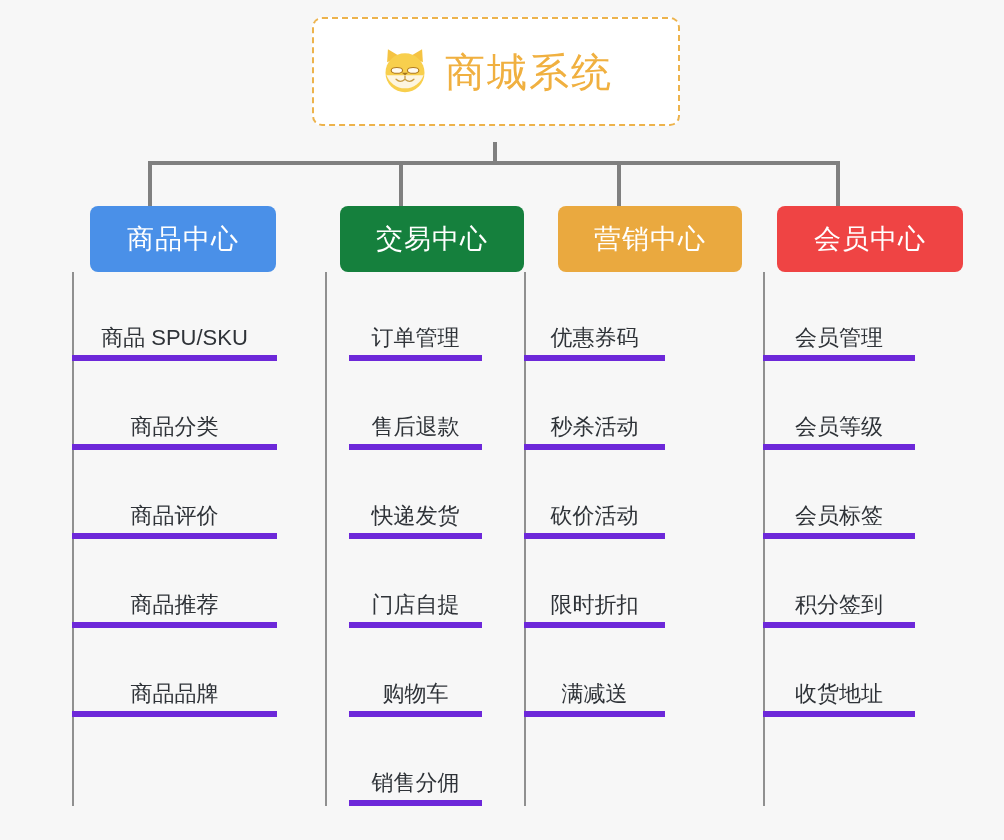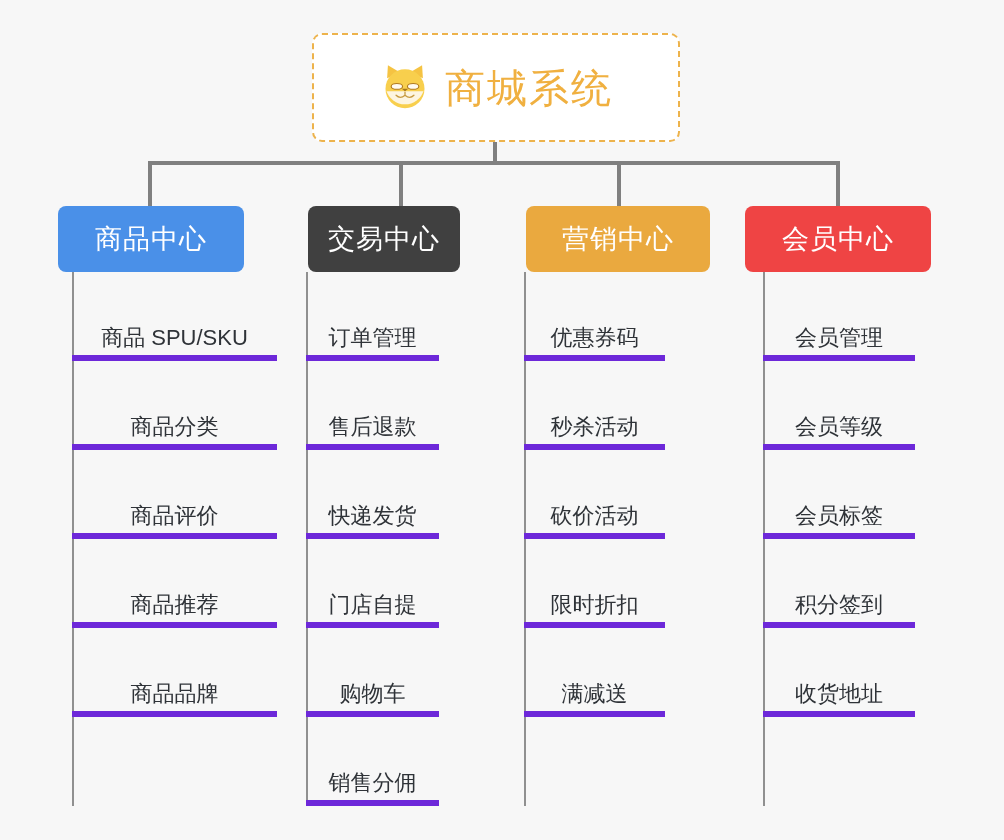--- a/index.html
+++ b/index.html
@@ -16,21 +16,21 @@
   #canvas {
     position: relative;
     width: 1004px;
     height: 840px;
   }
 
   
   .root-node {
     position: absolute;
     left: 312px;
-    top: 33px;
+    top: 17px;
     width: 368px;
     height: 109px;
     background: #ffffff;
     border: 2px dashed #edb34c;
     border-radius: 10px;
     box-sizing: border-box;
     display: flex;
     align-items: center;
     justify-content: center;
     gap: 14px;
@@ -78,20 +78,21 @@
     top: 206px;
     height: 66px;
     border-radius: 8px;
     display: flex;
     align-items: center;
     justify-content: center;
     color: #ffffff;
     font-size: 27px;
     letter-spacing: 1px;
     box-sizing: border-box;
+    margin-left: 32px;
   }
 
   
   .branch {
     position: absolute;
     top: 272px;
   }
   .spine {
     position: absolute;
     left: 0;
@@ -146,21 +147,21 @@
   <div class="conn conn-v-root" style="background: rgb(128, 128, 128);"></div>
   <div class="conn conn-h-bus" style="background: rgb(128, 128, 128);"></div>
   <div class="conn conn-v-drop" style="left: 148px; background: rgb(128, 128, 128);"></div>
   <div class="conn conn-v-drop" style="left: 399px; background: rgb(128, 128, 128);"></div>
   <div class="conn conn-v-drop" style="left: 617px; background: rgb(128, 128, 128);"></div>
   <div class="conn conn-v-drop" style="left: 836px; background: rgb(128, 128, 128);"></div>
 
   <div class="cat-box" style="left: 58px; width: 186px; background: rgb(74, 144, 232);">
     <span>商品中心</span>
   </div>
-  <div class="cat-box" style="left: 308px; width: 152px; background: #404040;">
+  <div class="cat-box" style="left: 308px; width: 184px; background: #15803d;">
     <span>交易中心</span>
   </div>
   <div class="cat-box" style="left: 526px; width: 184px; background: rgb(234, 169, 63);">
     <span>营销中心</span>
   </div>
   <div class="cat-box" style="left: 745px; width: 186px; background: #ef4444;">
     <span>会员中心</span>
   </div>
 
   <div class="branch" style="left:72px; width:205px;">
@@ -175,21 +176,21 @@
         <span class="leaf-label">商品评价</span>
       </div>
     <div class="leaf">
         <span class="leaf-label">商品推荐</span>
       </div>
     <div class="leaf">
         <span class="leaf-label">商品品牌</span>
       </div>
   </div>
 
-  <div class="branch" style="left:306px; width:133px;">
+  <div class="branch" style="left:325px; width:133px;padding-left:24px;">
     <div class="spine" style="height:534px;"></div>
     <div class="leaf">
         <span class="leaf-label">订单管理</span>
       </div>
     <div class="leaf">
         <span class="leaf-label">售后退款</span>
       </div>
     <div class="leaf">
         <span class="leaf-label">快递发货</span>
       </div>

